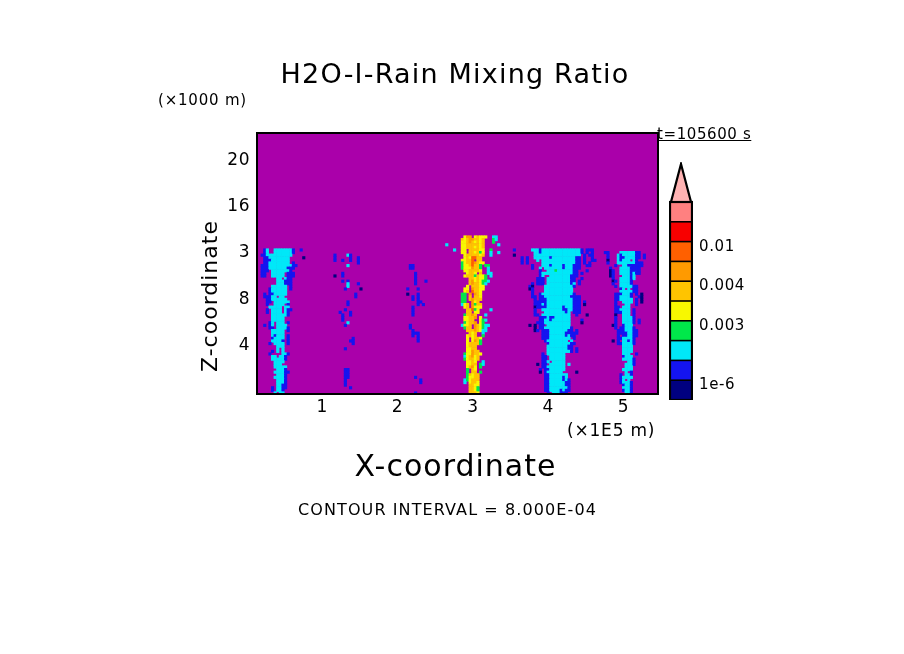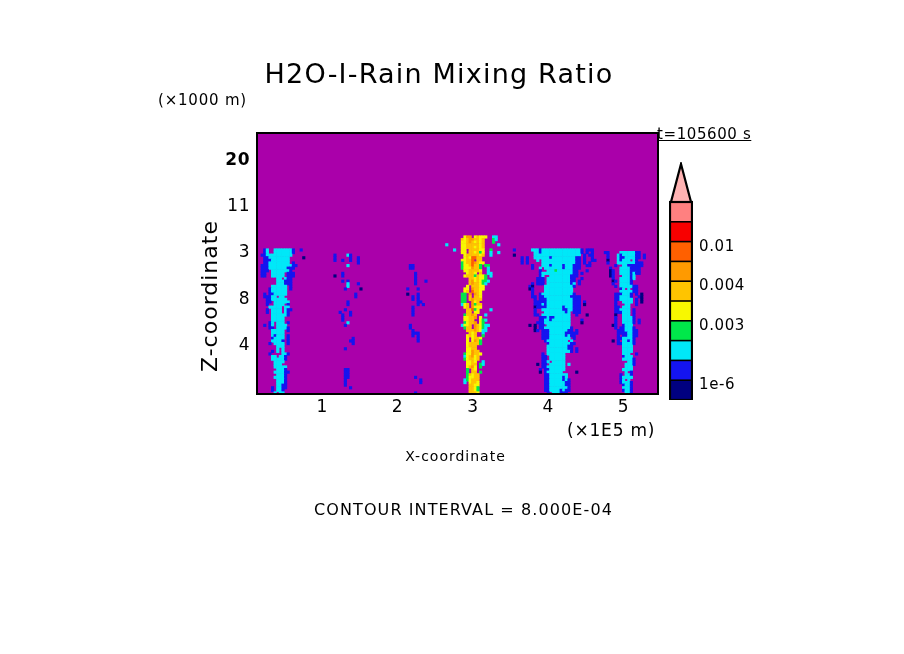--- a/index.html
+++ b/index.html
@@ -17,21 +17,21 @@
   }
   
   .txt {
     position: absolute;
     white-space: pre;
     color: #000;
     letter-spacing: 0.5px;
   }
   #title-shift {
     position: absolute;
-    left: 239px;
+    left: 255px;
     top: 58px;
     width: 400px;
     text-align: center;
     font-size: 27px;
     letter-spacing: 1.2px;
     white-space: pre;
   }
   #y-unit-label {
     left: 158px;
     top: 91px;
@@ -50,33 +50,33 @@
     top: 125px;
     font-size: 15px;
     letter-spacing: 0.6px;
     text-decoration: underline;
   }
   #x-axis-title {
     left: 256px;
     top: 448px;
     width: 399px;
     text-align: center;
-    font-size: 14px;
+    font-size: 30px;
     letter-spacing: 1px;
   }
   #y-axis-title {
     left: 0px;
     top: 0px;
     font-size: 22px;
     letter-spacing: 1px;
     transform-origin: 0 0;
     transform: translate(197px, 372px) rotate(-90deg);
   }
   #contour-caption {
-    left: 264px;
+    left: 248px;
     top: 500px;
     width: 399px;
     text-align: center;
     font-size: 16px;
     letter-spacing: 1.1px;
   }
   
   #plot-frame {
     position: absolute;
     left: 256px;
@@ -2141,22 +2141,22 @@
       <rect x="301.60" y="257.40" width="3.15" height="3.15" fill="#1414f0"></rect>
       <rect x="304.20" y="257.40" width="3.15" height="3.15" fill="#1414f0"></rect>
       <rect x="306.80" y="257.40" width="3.15" height="3.15" fill="#1414f0"></rect>
       <rect x="366.60" y="257.40" width="3.15" height="3.15" fill="#00e8f8"></rect>
       <rect x="369.20" y="257.40" width="3.15" height="3.15" fill="#00e8f8"></rect>
       <rect x="371.80" y="257.40" width="3.15" height="3.15" fill="#1414f0"></rect>
     </svg>
 </div>
 
 <div id="y-ticks">
-    <div class="ytick" style="top: 16.75px; font-weight: bold;">20</div>
-    <div class="ytick" style="top: 63px;">11</div>
+    <div class="ytick" style="top: 16.75px;">20</div>
+    <div class="ytick" style="top: 63px;">16</div>
     <div class="ytick" style="top: 109.25px;">3</div>
     <div class="ytick" style="top: 155.5px;">8</div>
     <div class="ytick" style="top: 201.75px;">4</div>
   </div>
 <div id="x-ticks">
     <div class="xtick" style="left: 66.2491px;">1</div>
     <div class="xtick" style="left: 141.532px;">2</div>
     <div class="xtick" style="left: 216.815px;">3</div>
     <div class="xtick" style="left: 292.098px;">4</div>
     <div class="xtick" style="left: 367.381px;">5</div>

